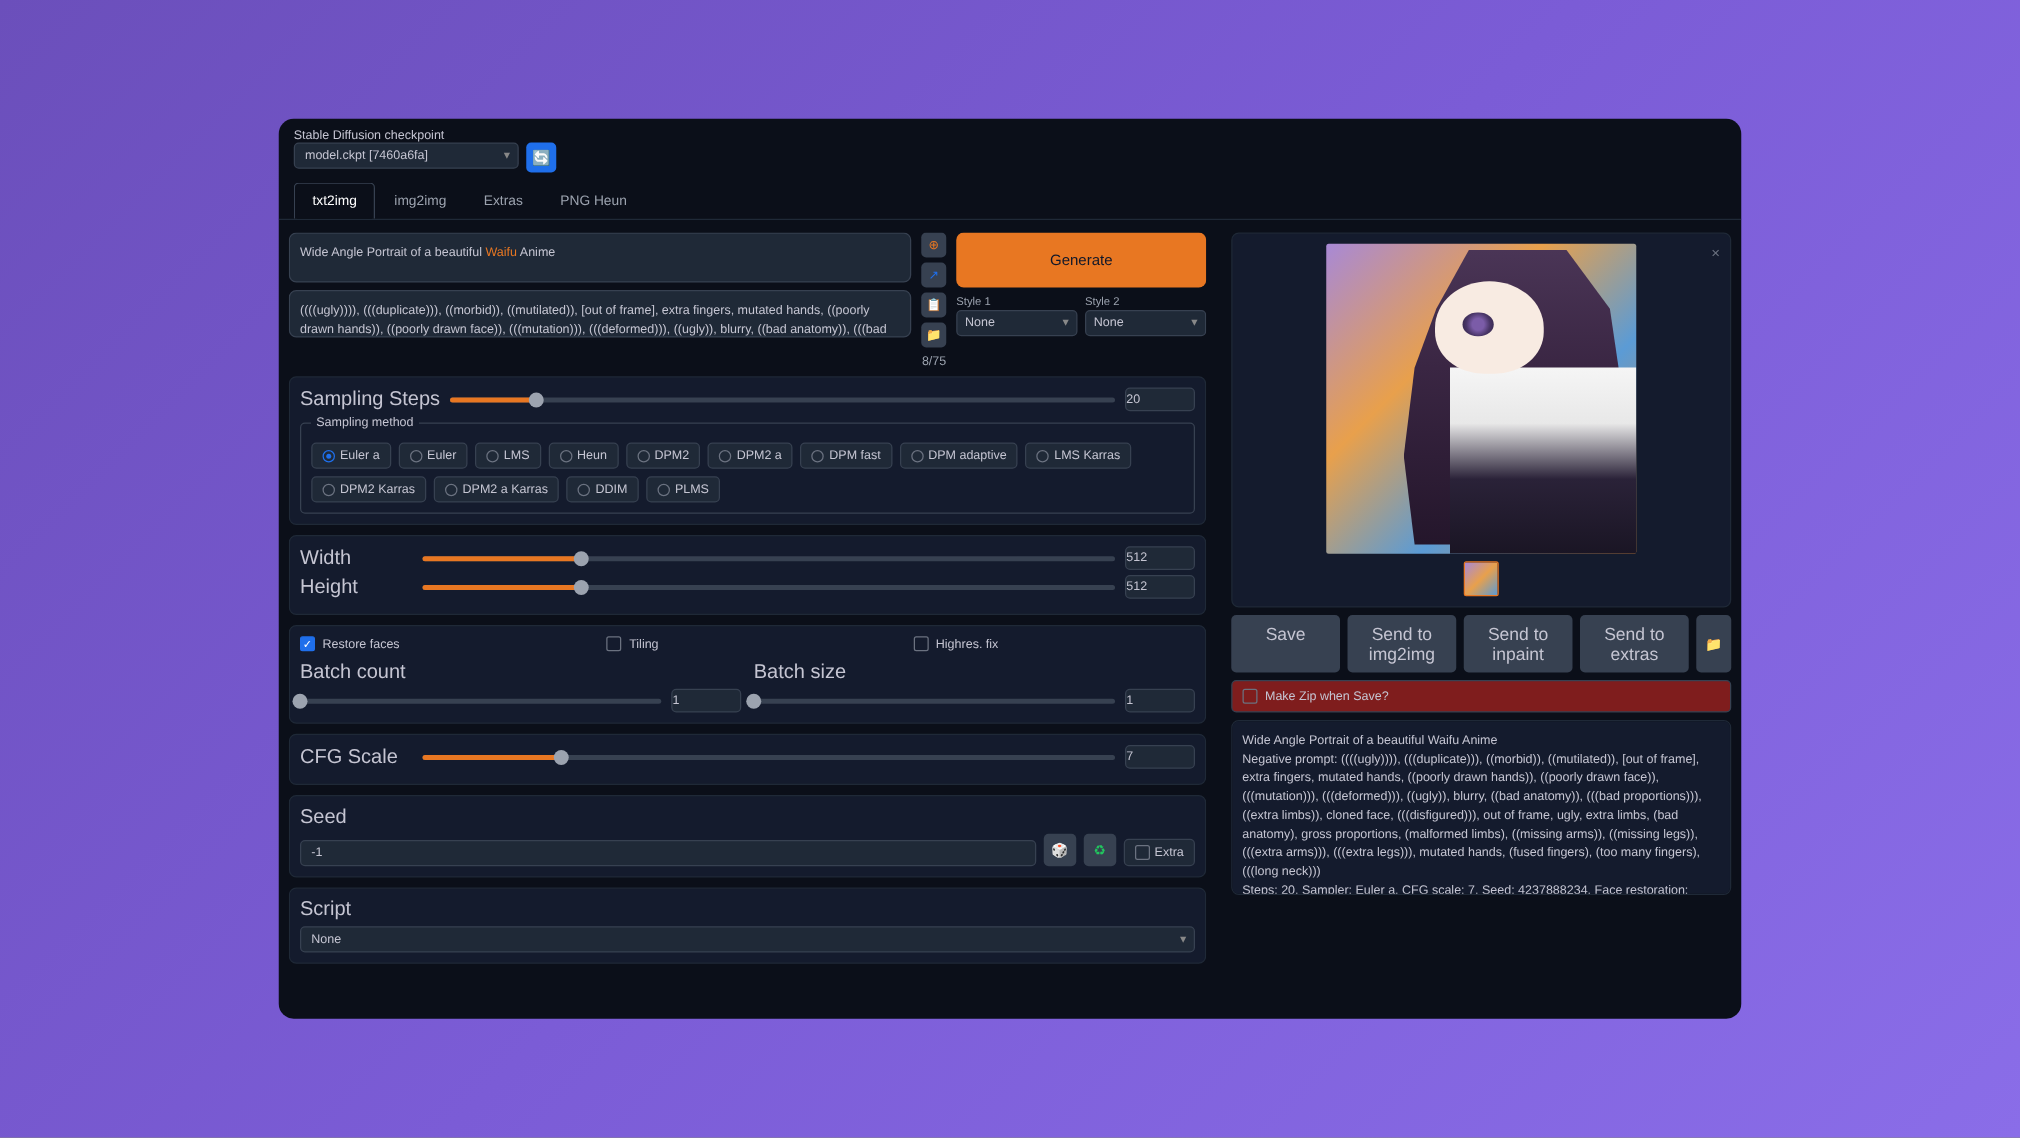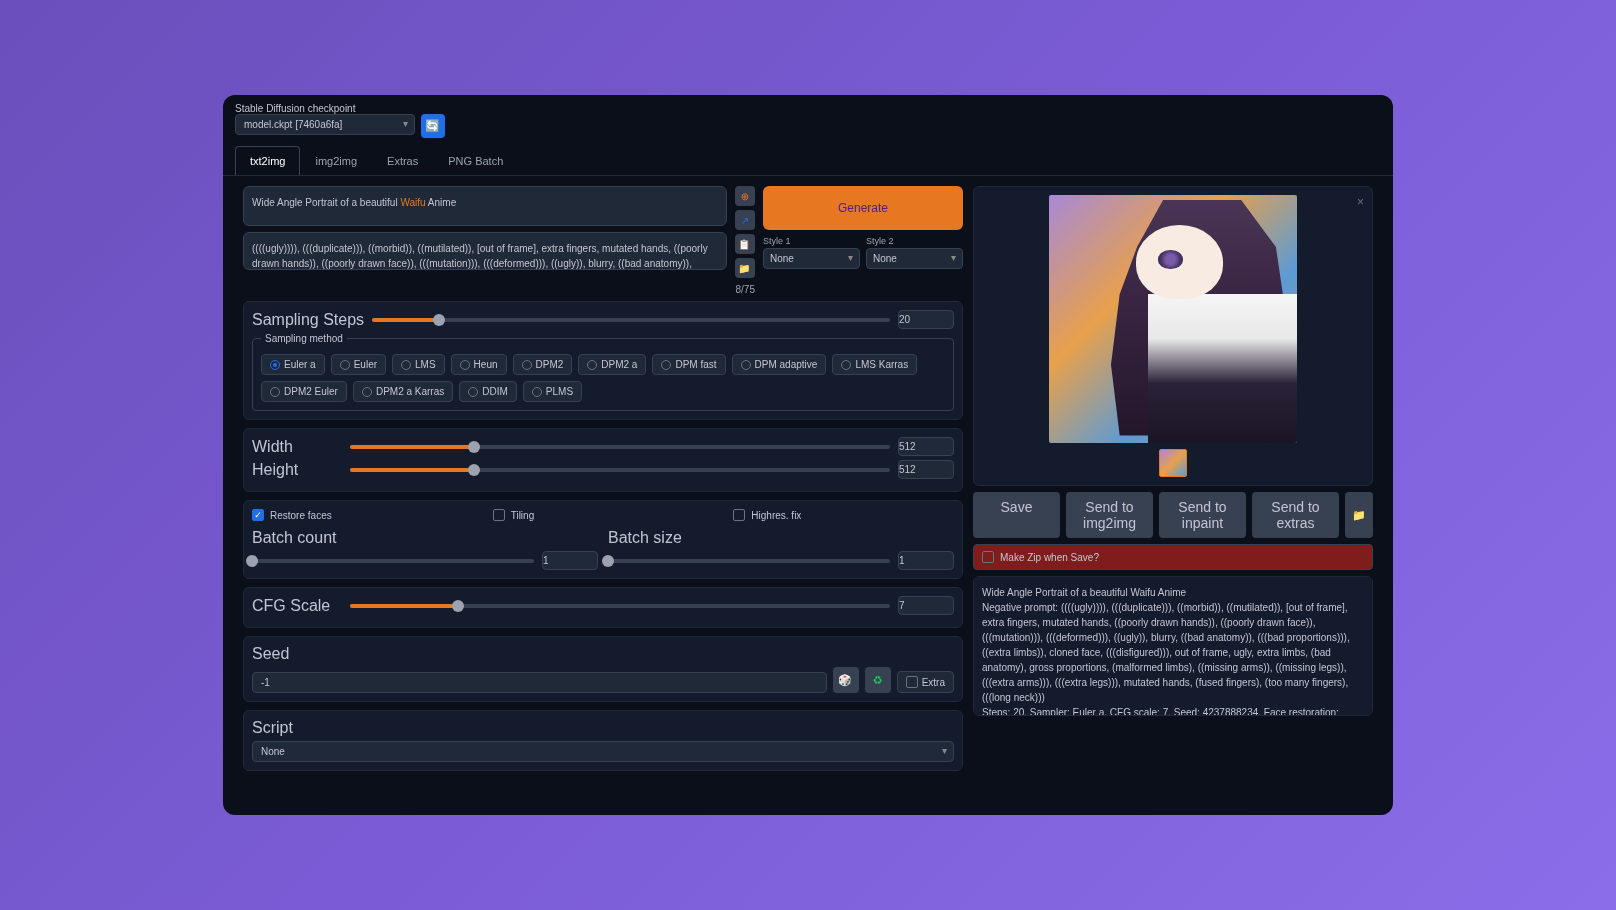--- a/index.html
+++ b/index.html
@@ -8,35 +8,35 @@
 .topbar{padding:8px 12px 0;display:flex;align-items:center;gap:8px}
 .checkpoint-wrap{display:flex;flex-direction:column}
 .checkpoint-label{font-size:10px;color:#c5c5d2}
 .checkpoint-row{display:flex;gap:6px;align-items:flex-start}
 .select{background:#1f2937;border:1px solid #374151;border-radius:4px;padding:4px 20px 4px 8px;color:#c5c5d2;font-size:10px;position:relative;min-width:180px}
 .select::after{content:"▾";position:absolute;right:6px;top:3px;font-size:10px;color:#888}
 .icon-btn{background:#1f6feb;border-radius:4px;width:24px;height:24px;display:flex;align-items:center;justify-content:center;color:#fff;font-size:12px}
 .tabs{display:flex;gap:0;padding:8px 12px 0;border-bottom:1px solid #1f2937}
 .tab{padding:8px 14px;font-size:11px;color:#9ca3af;cursor:pointer;border:1px solid transparent;border-bottom:none}
 .tab.active{color:#fff;border-color:#374151;border-radius:4px 4px 0 0;background:#0b0f19}
-.main{display:flex;flex:1;overflow:hidden;padding:10px 20px;gap:10px}
+.main{display:flex;flex:1;overflow:hidden;padding:10px 8px;gap:20px}
 .left{flex:1;display:flex;flex-direction:column;gap:6px;overflow:auto}
 .right{width:400px;display:flex;flex-direction:column;gap:6px}
 .prompt-row{display:flex;gap:8px}
 .prompt-col{flex:1;display:flex;flex-direction:column;gap:6px}
 .textarea{background:#1f2937;border:1px solid #374151;border-radius:6px;padding:8px;color:#c5c5d2;font-size:10px;resize:none;line-height:1.5}
 .textarea.pos{height:40px}
 .textarea.neg{height:38px;overflow:hidden}
 .highlight{color:#e87722}
 .side-icons{display:flex;flex-direction:column;gap:4px}
 .side-icon{width:20px;height:20px;background:#374151;border-radius:4px;display:flex;align-items:center;justify-content:center;font-size:10px}
 .side-icon.orange{color:#e87722}
 .side-icon.blue{color:#1f6feb}
 .gen-col{width:200px;display:flex;flex-direction:column;gap:6px}
-.gen-btn{background:#e87722;color:#4c1d95;border-radius:6px;height:44px;display:flex;align-items:center;justify-content:center;font-size:12px;font-weight:500;cursor:pointer}
+.gen-btn{background:#e87722;color:#0f172a;border-radius:6px;height:44px;display:flex;align-items:center;justify-content:center;font-size:12px;font-weight:500;cursor:pointer}
 .style-row{display:flex;gap:6px}
 .style-sel{flex:1;display:flex;flex-direction:column;gap:2px}
 .style-sel label{font-size:9px;color:#9ca3af}
 .style-sel .sel{background:#1f2937;border:1px solid #374151;border-radius:4px;padding:4px 6px;font-size:10px;position:relative}
 .style-sel .sel::after{content:"▾";position:absolute;right:6px;top:3px;font-size:10px;color:#888}
 .counter{text-align:right;font-size:10px;color:#9ca3af;margin-top:2px}
 .panel{background:#141b2d;border:1px solid #1f2937;border-radius:6px;padding:8px}
 .field-row{display:flex;align-items:center;gap:8px;margin-bottom:4px}
 .field-label{font-size:16px;color:#c5c5d2;min-width:90px}
 .slider-wrap{flex:1;display:flex;align-items:center;gap:8px}
@@ -89,21 +89,21 @@
         <div class="select">model.ckpt [7460a6fa]</div>
         <div class="icon-btn">🔄</div>
       </div>
     </div>
   </div>
 
   <div class="tabs">
     <div class="tab active">txt2img</div>
     <div class="tab">img2img</div>
     <div class="tab">Extras</div>
-    <div class="tab">PNG Batch</div>
+    <div class="tab">PNG Heun</div>
   </div>
 
   <div class="main">
     <div class="left">
 
       <div class="prompt-row">
         <div class="prompt-col">
           <div class="textarea pos">
             <span>Wide Angle Portrait of a beautiful </span><span class="highlight">Waifu</span><span> Anime</span>
           </div>
@@ -177,21 +177,21 @@
                 <div class="radio-item">
                   <span class="radio"></span>
                   <span>DPM adaptive</span>
                 </div>
                 <div class="radio-item">
                   <span class="radio"></span>
                   <span>LMS Karras</span>
                 </div>
                 <div class="radio-item">
                   <span class="radio"></span>
-                  <span>DPM2 Euler</span>
+                  <span>DPM2 Karras</span>
                 </div>
                 <div class="radio-item">
                   <span class="radio"></span>
                   <span>DPM2 a Karras</span>
                 </div>
                 <div class="radio-item">
                   <span class="radio"></span>
                   <span>DDIM</span>
                 </div>
                 <div class="radio-item">

